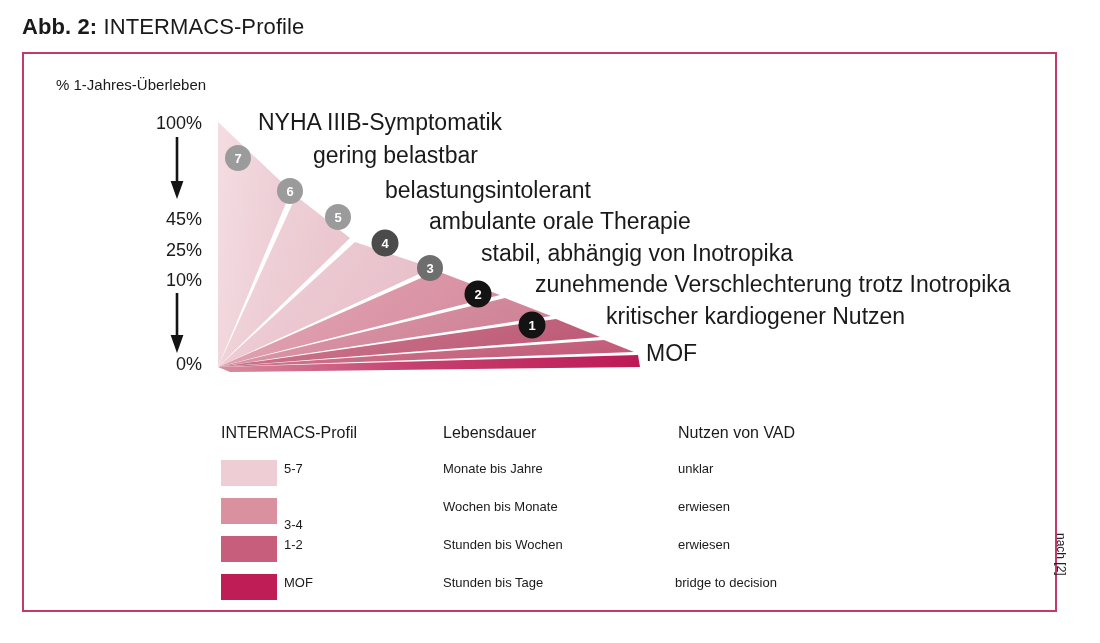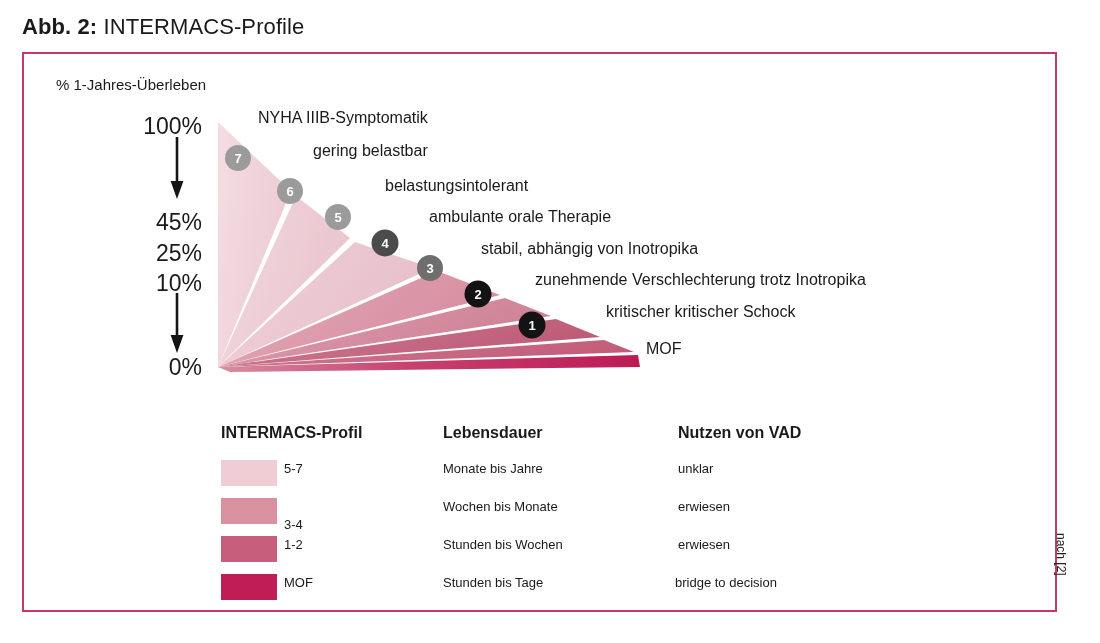--- a/index.html
+++ b/index.html
@@ -26,47 +26,47 @@
     box-sizing:border-box;
   }
 
   .axis-caption{
     position:absolute;left:56px;top:76px;
     font-size:15px;white-space:nowrap;
   }
 
   .axis-tick{
     position:absolute;
-    font-size:23px;
+    font-size:18px;
     text-align:right;
     white-space:nowrap;
   }
 
   .arrow{
     position:absolute;
     width:14px;
   }
 
   .fan-wrap{
     position:absolute;left:0;top:0;width:1100px;height:643px;
     pointer-events:none;
   }
 
   .seg-label{
     position:absolute;
-    font-size:16px;
+    font-size:23px;
     white-space:nowrap;
   }
 
   .legend{
     position:absolute;left:221px;top:424px;
     width:640px;
   }
   .legend-head{
-    position:absolute;font-size:16px;font-weight:bold;white-space:nowrap;
+    position:absolute;font-size:16px;font-weight:normal;white-space:nowrap;
   }
   .swatch{
     position:absolute;width:56px;height:26px;
   }
   .legend-cell{
     position:absolute;font-size:13px;white-space:nowrap;
   }
 
   .source{
     position:absolute;left:1068px;top:533px;
@@ -174,21 +174,21 @@
     <text x="532" y="330" text-anchor="middle" font-family="Liberation Sans, sans-serif" font-size="13" font-weight="bold" fill="#ffffff">1</text>
   </g>
 </svg>
 
 <div class="seg-label" style="left:258px;top:109px;">NYHA IIIB-Symptomatik</div>
 <div class="seg-label" style="left:313px;top:142px;">gering belastbar</div>
 <div class="seg-label" style="left:385px;top:177px;">belastungsintolerant</div>
 <div class="seg-label" style="left:429px;top:208px;">ambulante orale Therapie</div>
 <div class="seg-label" style="left:481px;top:240px;">stabil, abhängig von Inotropika</div>
 <div class="seg-label" style="left:535px;top:271px;">zunehmende Verschlechterung trotz Inotropika</div>
-<div class="seg-label" style="left:606px;top:303px;">kritischer kritischer Schock</div>
+<div class="seg-label" style="left:606px;top:303px;">kritischer kardiogener Nutzen</div>
 <div class="seg-label" style="left:646px;top:340px;">MOF</div>
 
 <div class="legend">
   <div class="legend-head" style="left:0px;top:0px;">INTERMACS-Profil</div>
   <div class="legend-head" style="left:222px;top:0px;">Lebensdauer</div>
   <div class="legend-head" style="left:457px;top:0px;">Nutzen von VAD</div>
 
   <div class="swatch" style="left:0px;top:36px;background:#efcdd4;"></div>
   <div class="legend-cell" style="left:63px;top:37px;">5-7</div>
   <div class="legend-cell" style="left:222px;top:37px;">Monate bis Jahre</div>

